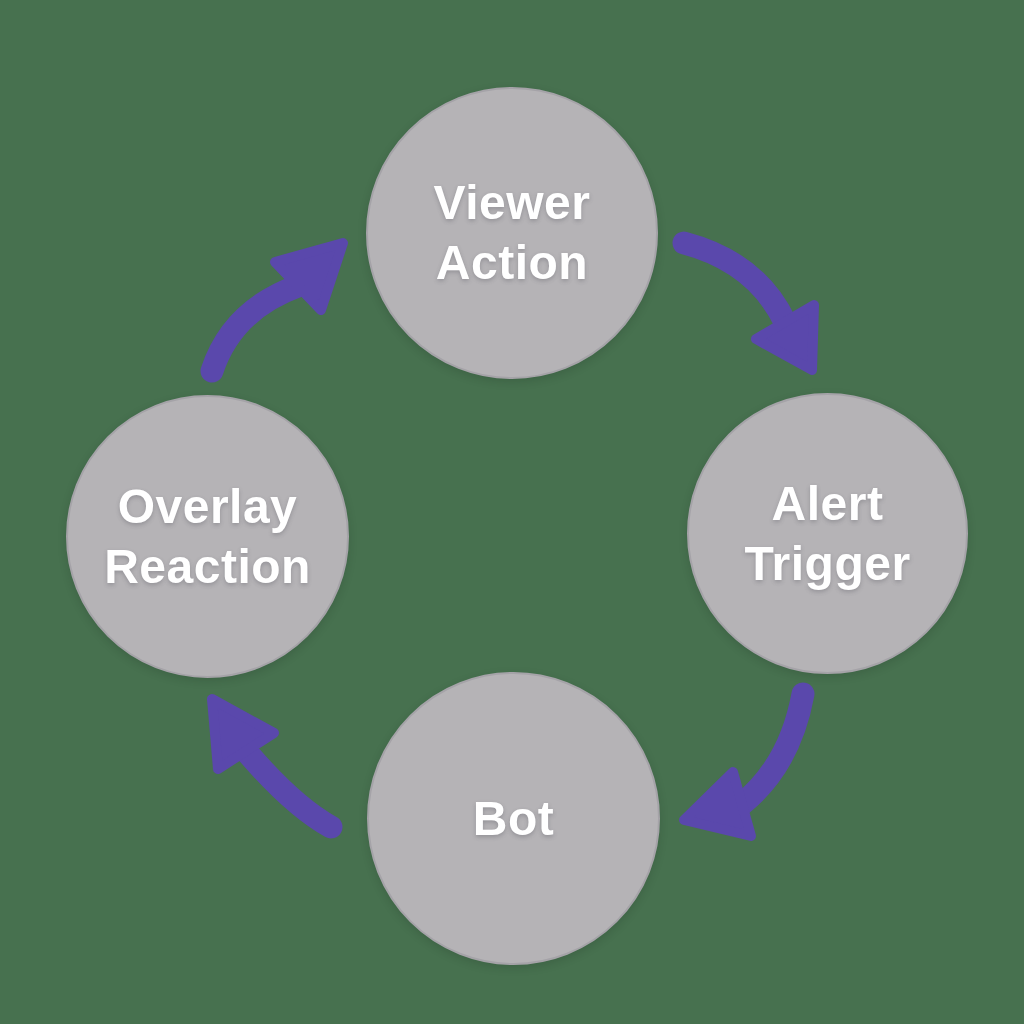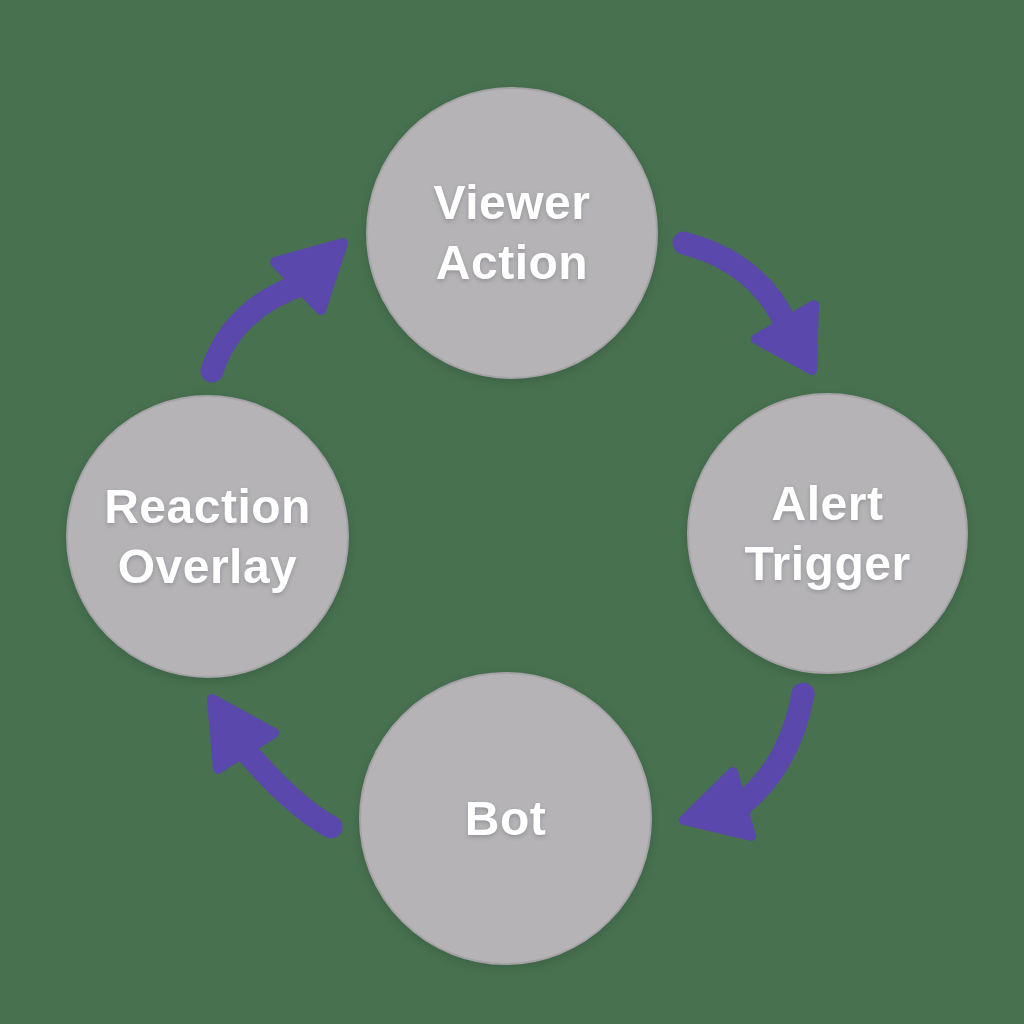--- a/index.html
+++ b/index.html
@@ -33,21 +33,21 @@
     line-height:60px;
     text-align:center;
     letter-spacing:0.5px;
     text-shadow:0 2px 4px rgba(70,70,80,0.30);
     user-select:none;
   }
   .node-label span{display:block;}
   #node-viewer-action { left:366px; top:87px;  width:292px; height:292px; }
   #node-alert-trigger { left:687px; top:393px; width:281px; height:281px; }
   #node-overlay-reaction { left:66px; top:395px; width:283px; height:283px; }
-  #node-bot-message   { left:359px; top:672px; width:293px; height:293px; }
+  #node-bot-message   { left:367px; top:672px; width:293px; height:293px; }
   svg.arrows{
     position:absolute;left:0;top:0;width:1024px;height:1024px;
     pointer-events:none;
   }
   svg.arrows path.shaft{
     fill:none;
     stroke:var(--arrow);
     stroke-width:23;
     stroke-linecap:round;
   }
@@ -97,18 +97,18 @@
   </div>
 
   <div class="node" id="node-bot-message">
     <div class="node-label">
       <span>Bot</span>
     </div>
   </div>
 
   <div class="node" id="node-overlay-reaction">
     <div class="node-label">
+      <span>Overlay</span>
       <span>Reaction</span>
-      <span>Overlay</span>
     </div>
   </div>
 
 </div>
 
 </body></html>

